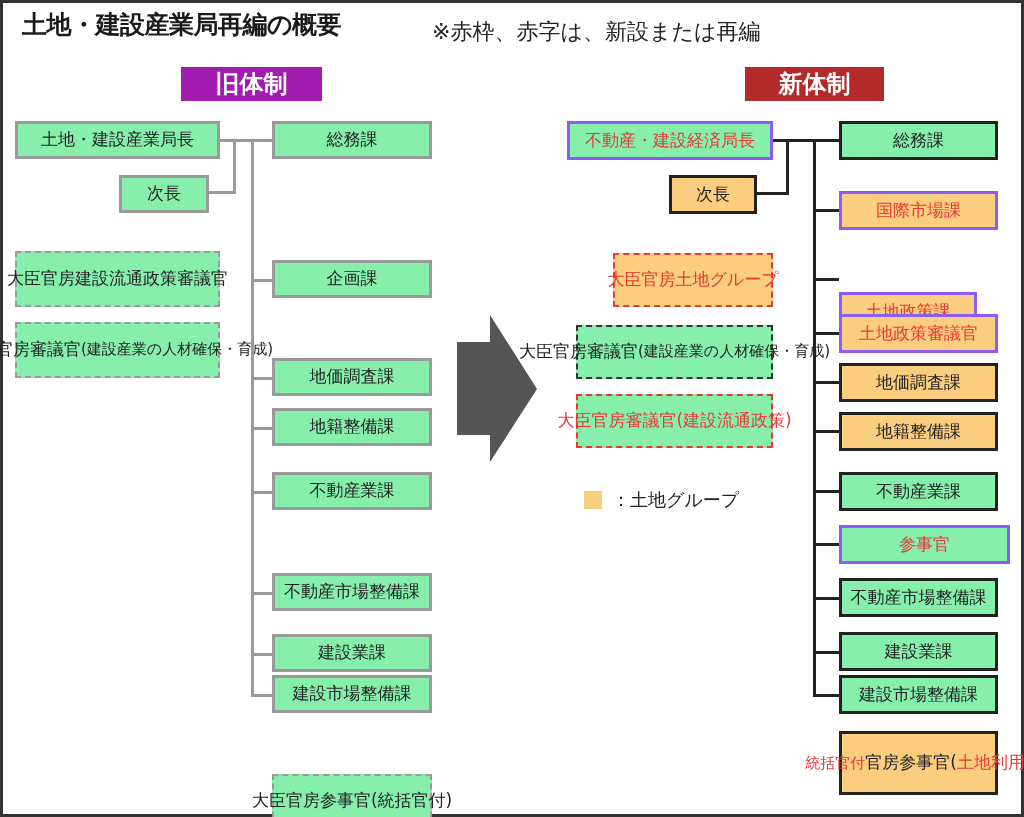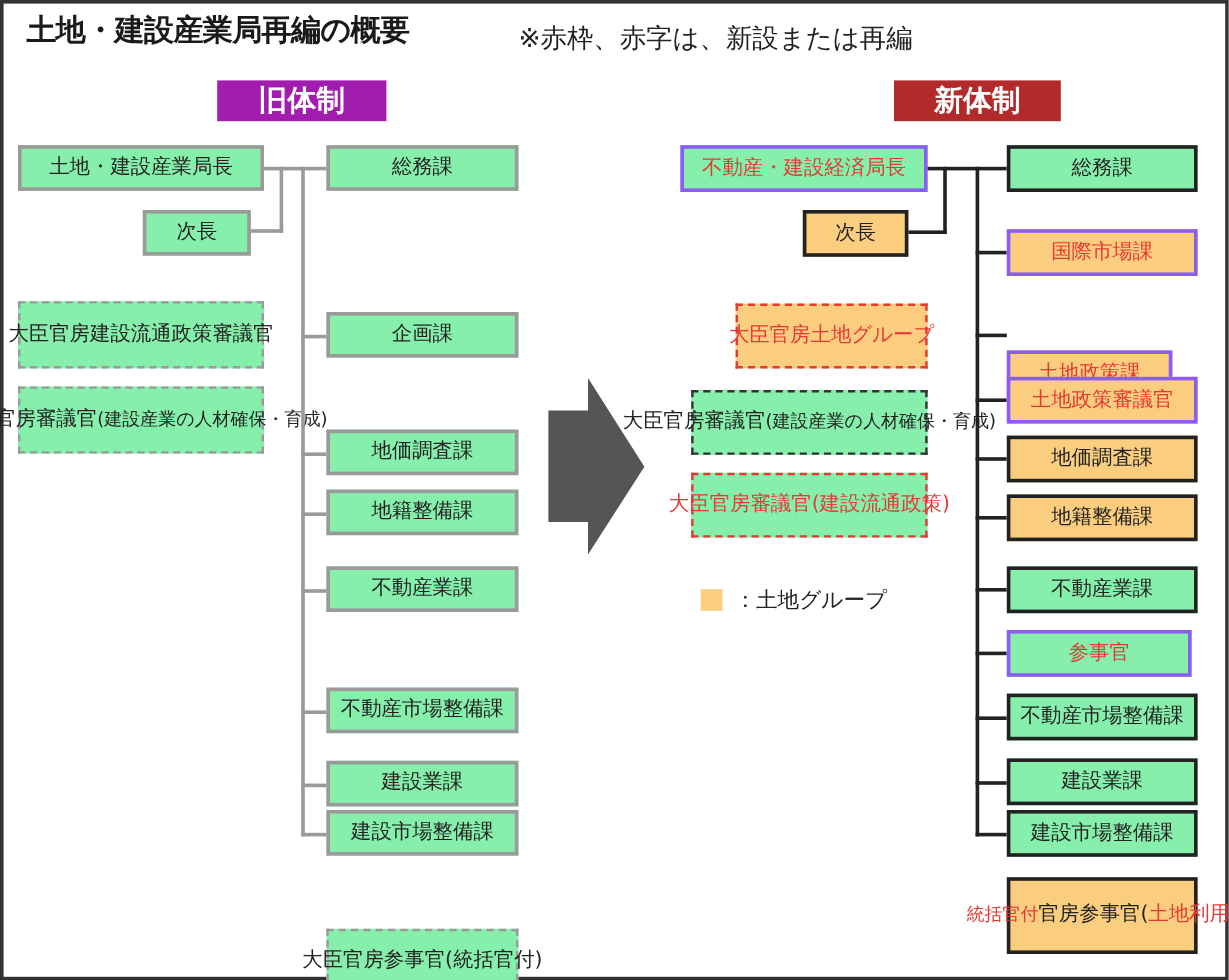--- a/index.html
+++ b/index.html
@@ -119,21 +119,21 @@
 <div class="line bl" style="left:813px;top:651px;width:26px;height:3px;"></div>
 <div class="line bl" style="left:813px;top:694px;width:26px;height:3px;"></div>
 
 <div class="box new-black" style="left:839px;top:121px;width:159px;height:39px;">総務課</div>
 <div class="box new-red land" style="left:839px;top:191px;width:159px;height:39px;">国際市場課</div>
 <div class="box new-red land" style="left:839px;top:260px;width:138px;height:39px;margin-top:32px;">土地政策課</div>
 <div class="box new-red land" style="left:839px;top:314px;width:159px;height:39px;">土地政策審議官</div>
 <div class="box new-black land" style="left:839px;top:363px;width:159px;height:39px;">地価調査課</div>
 <div class="box new-black land" style="left:839px;top:412px;width:159px;height:39px;">地籍整備課</div>
 <div class="box new-black" style="left:839px;top:472px;width:159px;height:39px;">不動産業課</div>
-<div class="box new-red" style="left:839px;top:525px;width:154px;height:39px;text-align:center;">参事官</div>
+<div class="box new-red" style="left:839px;top:525px;width:171px;height:39px;text-align:center;">参事官</div>
 <div class="box new-black" style="left:839px;top:578px;width:159px;height:39px;">不動産市場整備課</div>
 <div class="box new-black" style="left:839px;top:632px;width:159px;height:39px;">建設業課</div>
 <div class="box new-black" style="left:839px;top:675px;width:159px;height:39px;">建設市場整備課</div>
 
 <div class="box new-black land two" style="left:839px;top:731px;width:159px;height:64px;">
   <span><span class="red" style="font-size:15px;">統括官付</span><span class="blk">官房参事官</span></span>
   <span><span class="blk">(</span><span class="red">土地利用</span><span class="blk">)</span></span>
 </div>
 
 </body></html>

